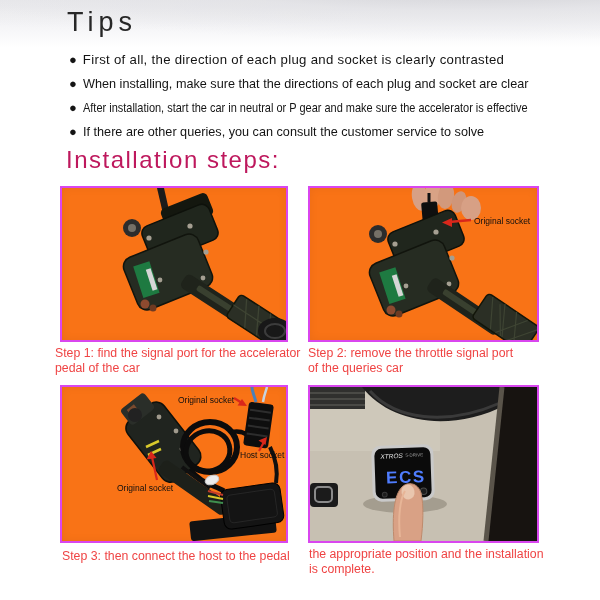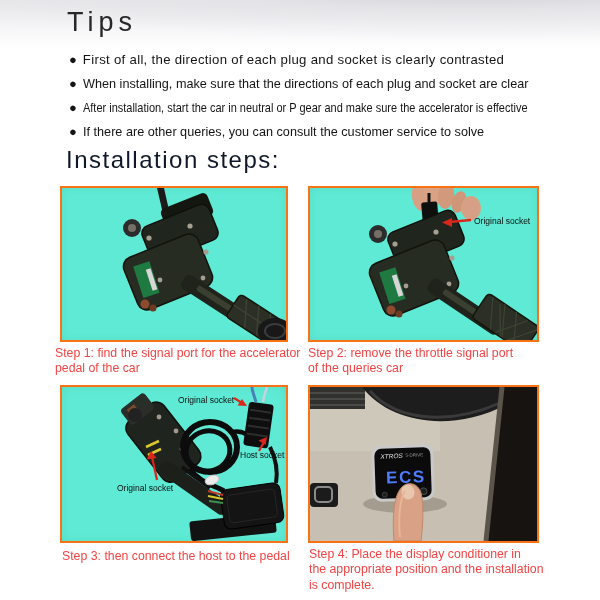--- a/index.html
+++ b/index.html
@@ -12,22 +12,22 @@
       linear-gradient(180deg, #e6e6e9 0%, #f5f5f7 55%, #ffffff 100%);}
   .tips-title{position:absolute;left:67px;top:7px;font-size:27px;letter-spacing:5px;color:#272727;font-weight:400;}
   .bullets{position:absolute;left:69px;top:47px;}
   .bullet-row{display:flex;align-items:center;height:24px;font-size:13.2px;color:#141414;}
   .dot{margin-right:6px;font-size:13px;line-height:1;}
   .b-text{transform-origin:left center;white-space:nowrap;}
   .bt0{letter-spacing:.3px;}
   .bt1{transform:scaleX(.96);}
   .bt2{transform:scaleX(.82);font-size:13.4px;}
   .bt3{transform:scaleX(.96);}
-  .install-title{position:absolute;left:66px;top:146px;font-size:24px;letter-spacing:1.5px;color:#0f172a;font-weight:400;}
-  .figure{position:absolute;box-sizing:border-box;border:2px solid #f97316;background:#5eead4;
+  .install-title{position:absolute;left:66px;top:146px;font-size:24px;letter-spacing:1.5px;color:#be185d;font-weight:400;}
+  .figure{position:absolute;box-sizing:border-box;border:2px solid #d946ef;background:#f97316;
           box-shadow:inset 0 0 10px rgba(0,0,0,.06);}
   .fig1{left:60px;top:186px;width:228px;height:156px;}
   .fig2{left:308px;top:186px;width:231px;height:156px;}
   .fig3{left:60px;top:385px;width:228px;height:158px;}
   .fig4{left:308px;top:385px;width:231px;height:158px;}
   .figure svg{display:block;width:100%;height:100%;}
   svg text{font-family:"Liberation Sans",sans-serif;}
   .caption{position:absolute;font-size:12.3px;line-height:1.25;color:#ef4444;}
   .caption div{white-space:nowrap;}
   .cap1{left:55px;top:346px;}
@@ -262,18 +262,17 @@
         <ellipse cx="98" cy="105" rx="6.5" ry="7.5" fill="#e9c6ae" transform="rotate(-12 98 105)"></ellipse>
         <path d="M90,150 C88,130 90,112 95,104" stroke="#e7b597" stroke-width="2" fill="none"></path>
       </g>
     </svg>
   </div>
 
   <div class="caption cap3">
     <div>Step 3: then connect the host to the pedal</div>
   </div>
   <div class="caption cap4">
-    <div>Step 4: Place the display conditioner in</div>
     <div>the appropriate position and the installation</div>
     <div>is complete.</div>
   </div>
 
 </div>
 
 </body></html>

